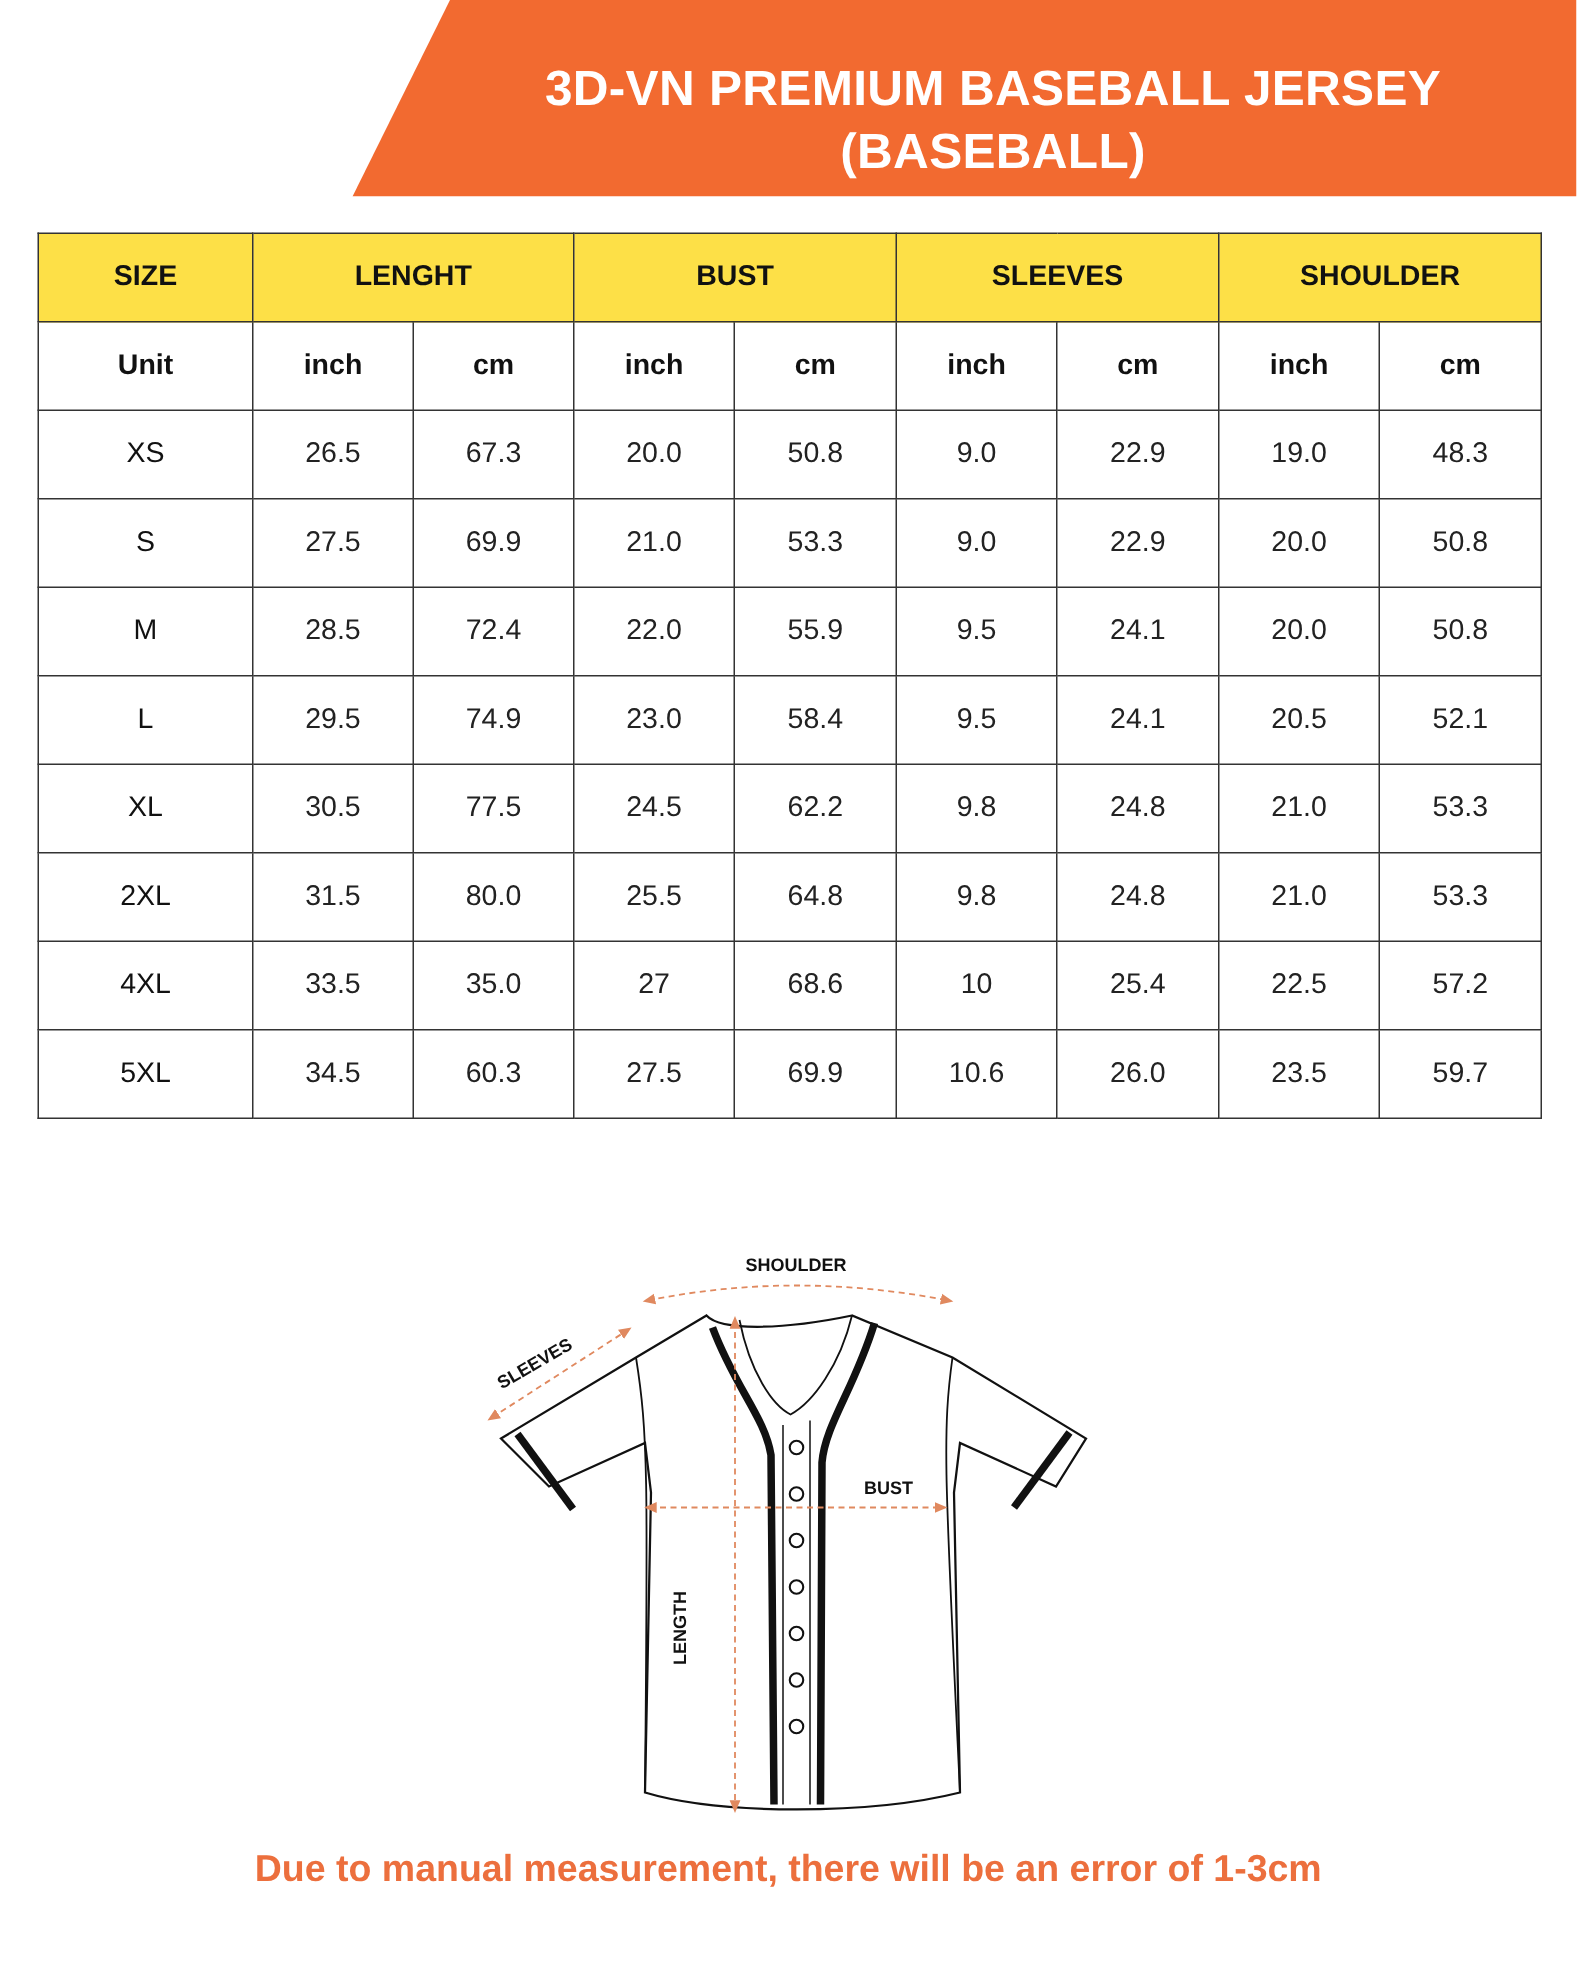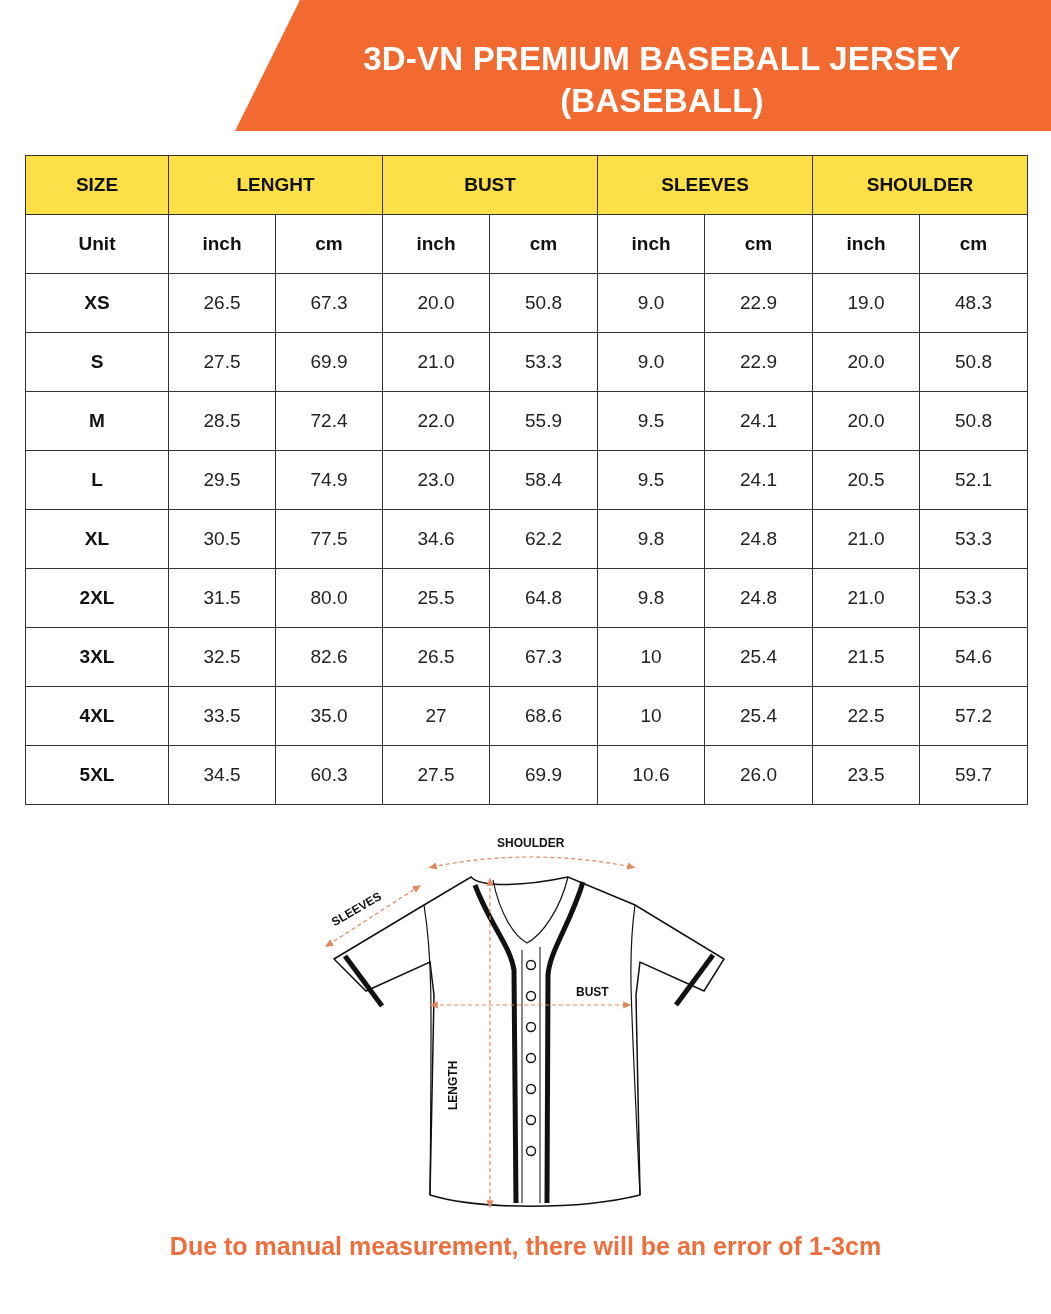--- a/index.html
+++ b/index.html
@@ -21,21 +21,21 @@
     border-collapse: collapse; table-layout: fixed;
   }
   table.size-table td, table.size-table th {
     border: 1.5px solid #333; text-align: center; vertical-align: middle;
     height: 59px; font-size: 19px;
   }
   table.size-table th {
     background: #fde047; font-weight: bold; font-size: 19px; height: 59px;
   }
   table.size-table .unit-row td { font-weight: bold; margin-top: 25px; }
-  table.size-table td.size-cell { font-weight: bold; }
+  table.size-table td.size-cell { font-weight: normal; }
   table.size-table td.val { font-weight: normal; color: #222; }
 
   .diagram { position: absolute; left: 320px; top: 825px; width: 420px; height: 395px; }
   .diag-label {
     position: absolute; font-weight: bold; font-size: 12px; color: #111;
   }
   .lbl-shoulder { left: 177px; top: 11px; }
   .lbl-bust { left: 256px; top: 160px; }
 
   .note {
@@ -130,48 +130,37 @@
         <td class="val">58.4</td>
         <td class="val">9.5</td>
         <td class="val">24.1</td>
         <td class="val">20.5</td>
         <td class="val">52.1</td>
       </tr>
       <tr>
         <td class="size-cell">XL</td>
         <td class="val">30.5</td>
         <td class="val">77.5</td>
-        <td class="val">34.6</td>
+        <td class="val">24.5</td>
         <td class="val">62.2</td>
         <td class="val">9.8</td>
         <td class="val">24.8</td>
         <td class="val">21.0</td>
         <td class="val">53.3</td>
       </tr>
       <tr>
         <td class="size-cell">2XL</td>
         <td class="val">31.5</td>
         <td class="val">80.0</td>
         <td class="val">25.5</td>
         <td class="val">64.8</td>
         <td class="val">9.8</td>
         <td class="val">24.8</td>
         <td class="val">21.0</td>
         <td class="val">53.3</td>
-      </tr>
-      <tr>
-        <td class="size-cell">3XL</td>
-        <td class="val">32.5</td>
-        <td class="val">82.6</td>
-        <td class="val">26.5</td>
-        <td class="val">67.3</td>
-        <td class="val">10</td>
-        <td class="val">25.4</td>
-        <td class="val">21.5</td>
-        <td class="val">54.6</td>
       </tr>
       <tr>
         <td class="size-cell">4XL</td>
         <td class="val">33.5</td>
         <td class="val">35.0</td>
         <td class="val">27</td>
         <td class="val">68.6</td>
         <td class="val">10</td>
         <td class="val">25.4</td>
         <td class="val">22.5</td>

